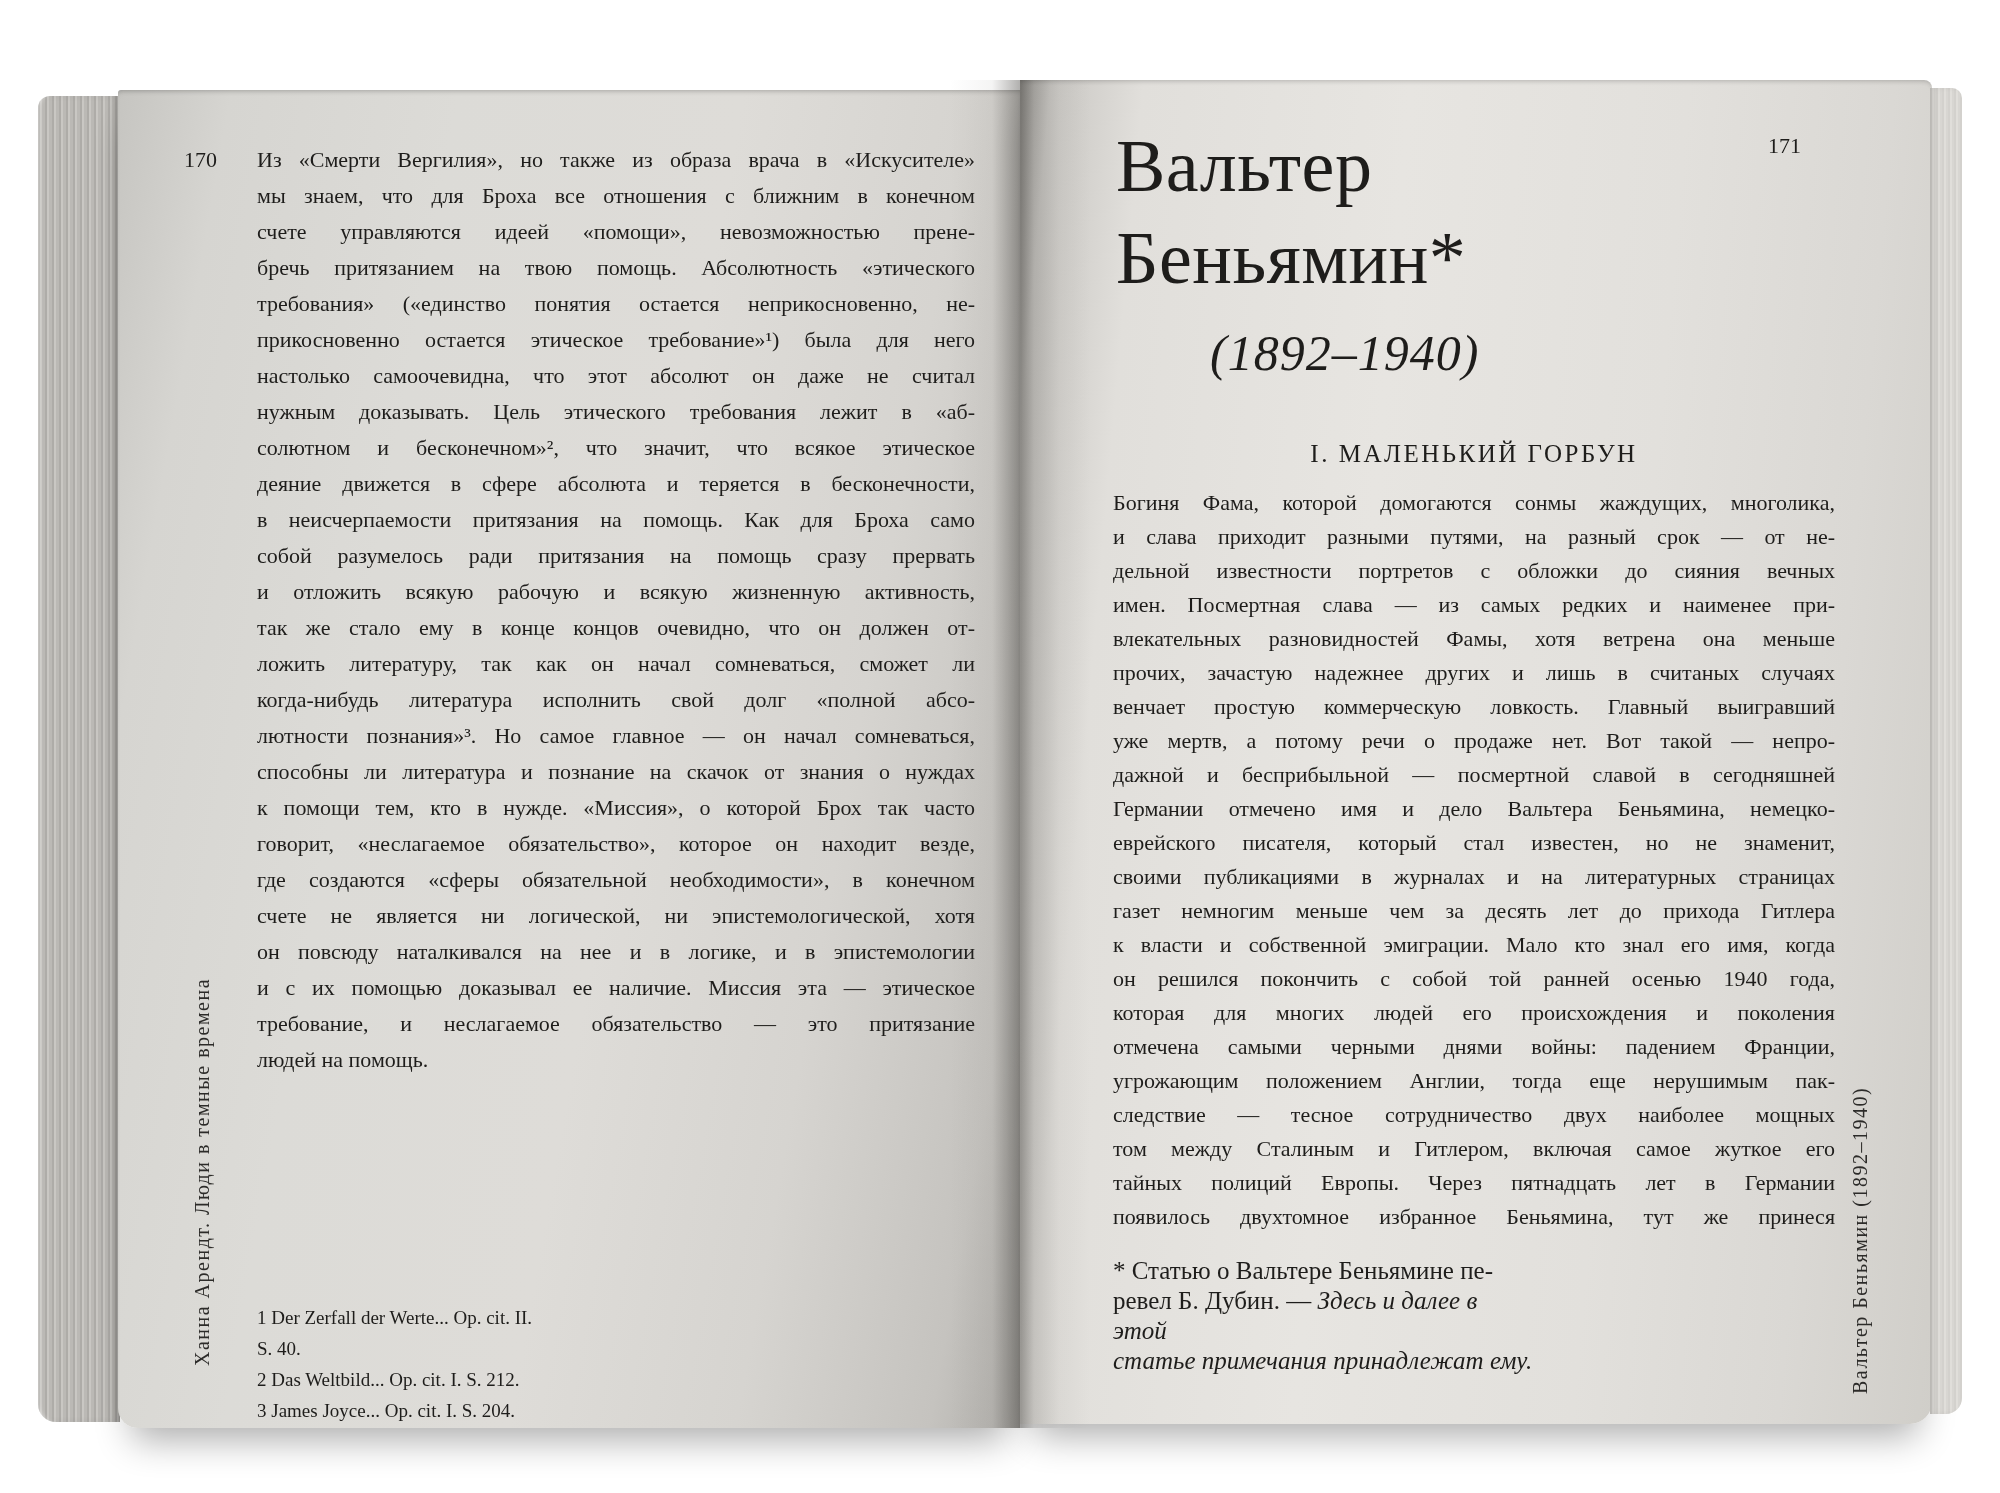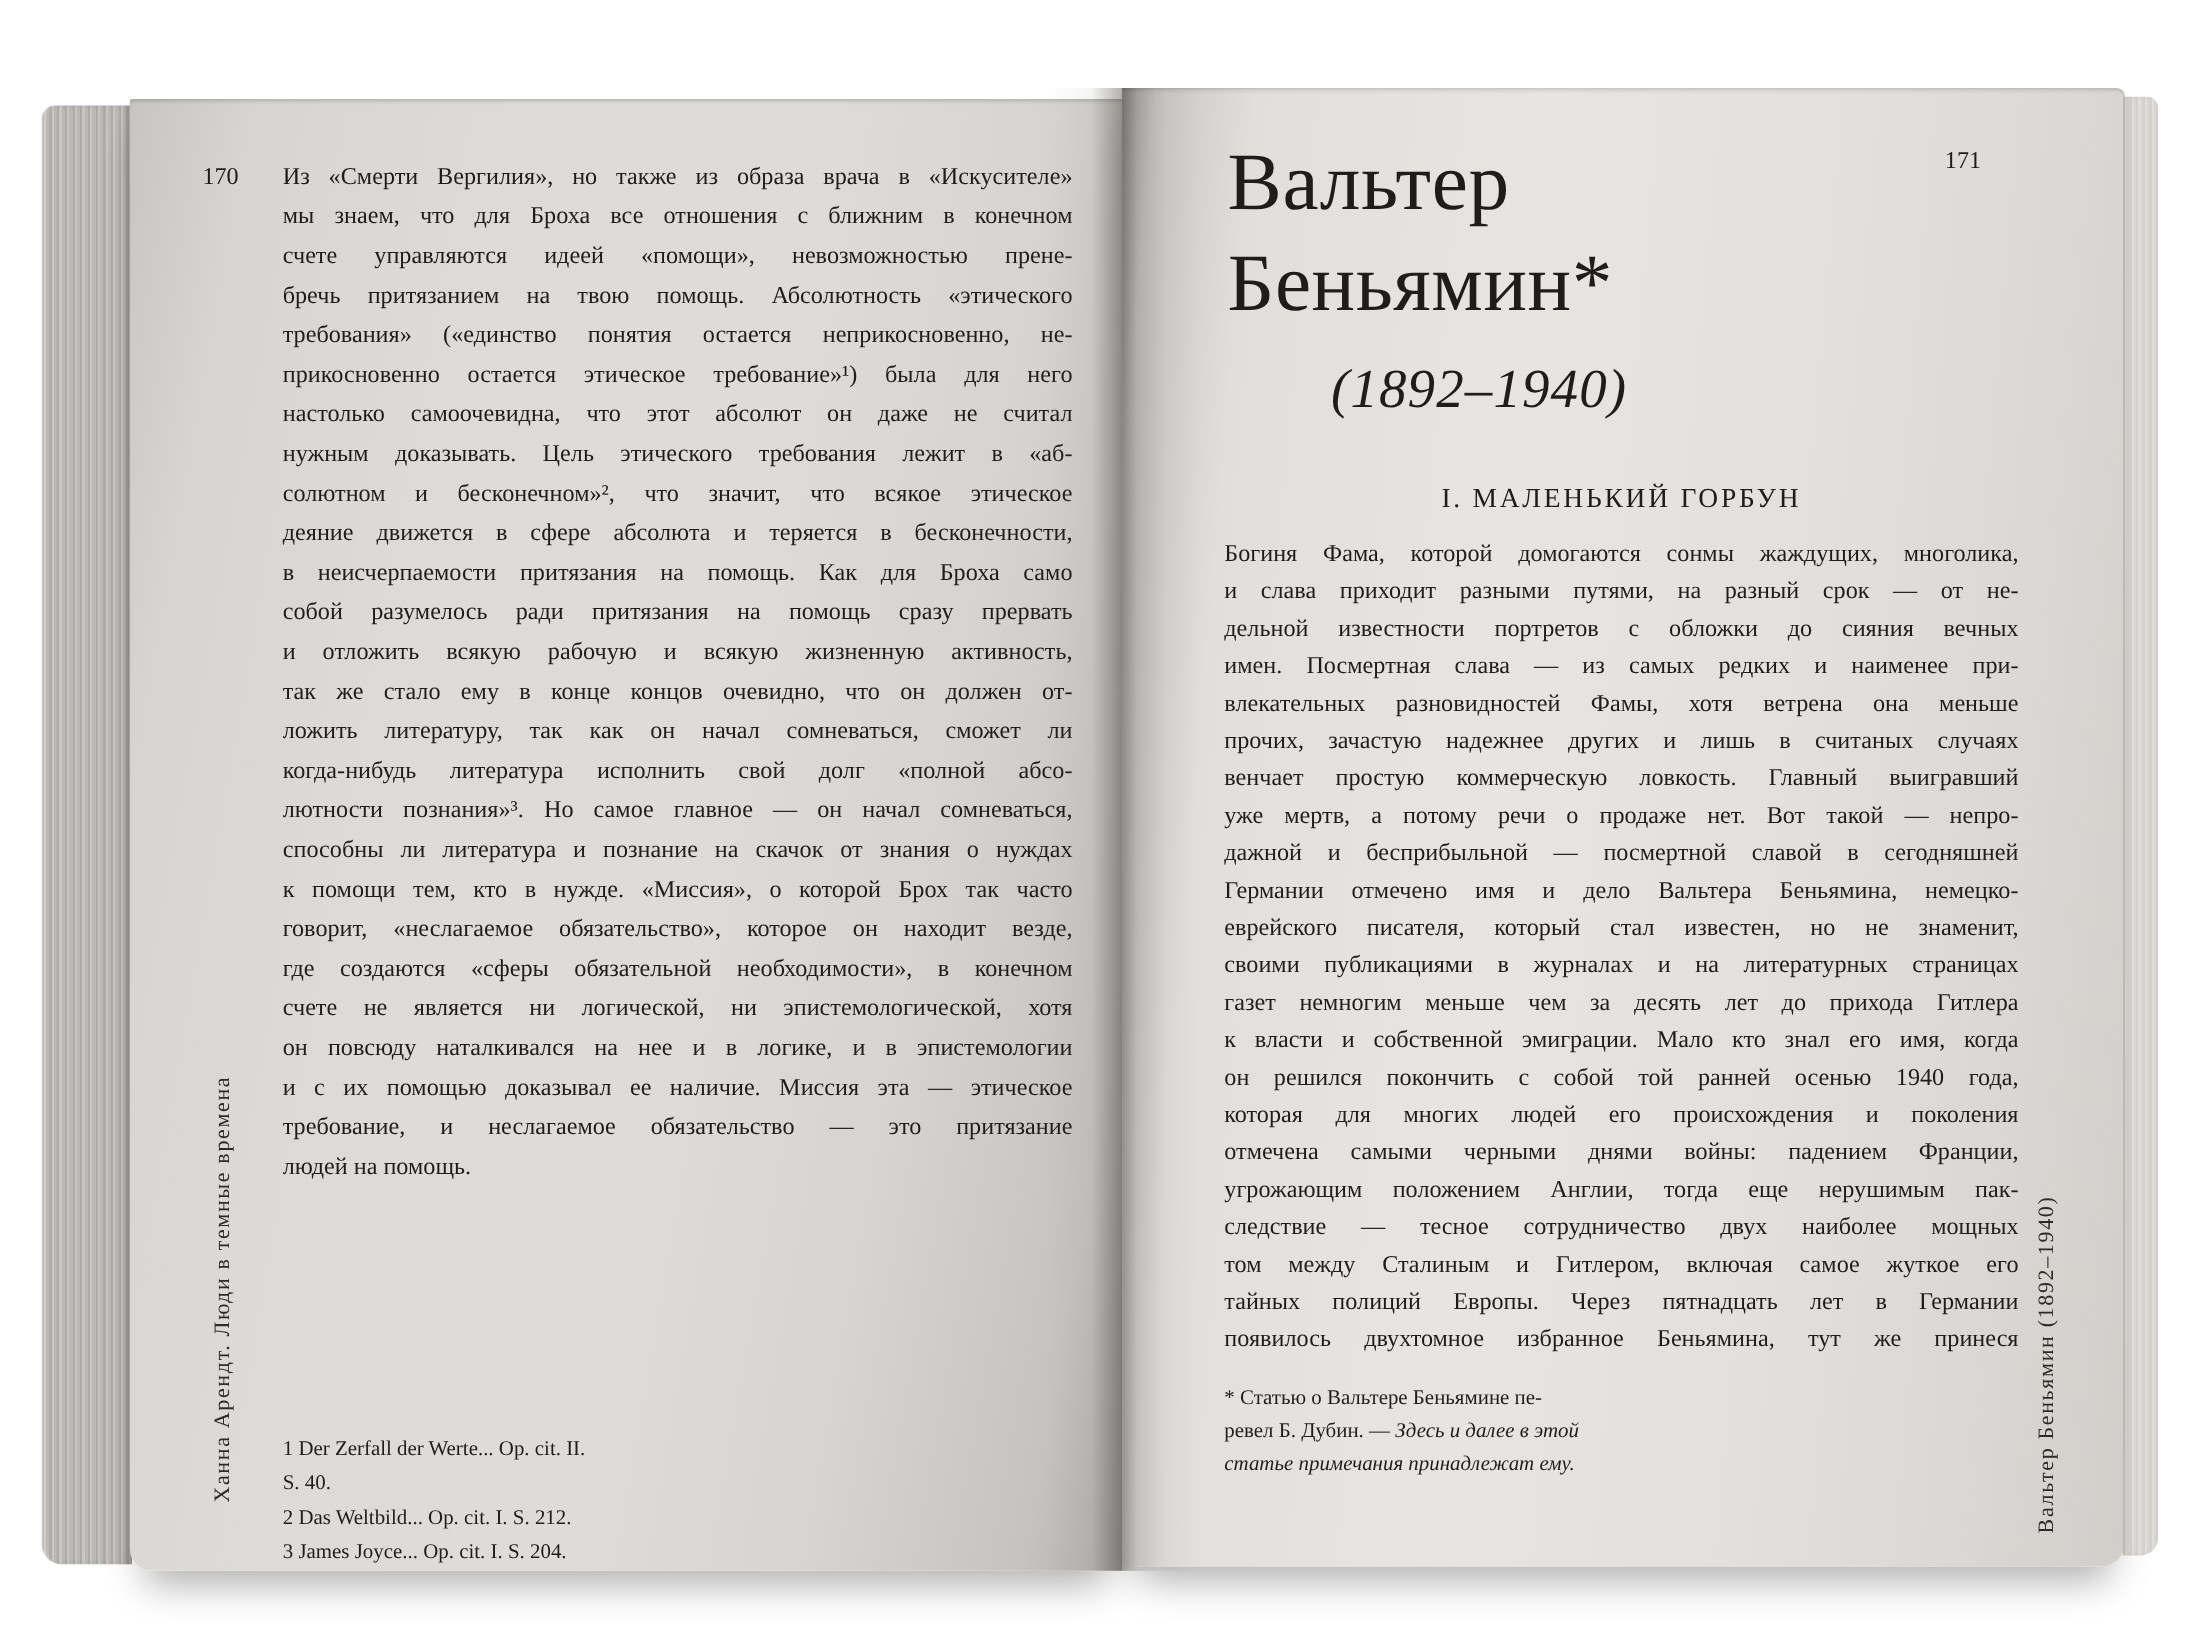--- a/index.html
+++ b/index.html
@@ -64,21 +64,21 @@
   .fncol .tline { text-align:left; text-align-last:left; }
 
   .title { position:absolute; left:96px; top:40px; margin:0; font-weight:normal;
            font-size:74px; line-height:92px; letter-spacing:0.5px; }
   .title-line { display:block; }
   .years { position:absolute; left:190px; top:244px; font-size:50px; font-style:italic; letter-spacing:1px; }
   .section-heading { position:absolute; left:93px; top:360px; width:722px;
                      text-align:center; font-size:25px; letter-spacing:2.5px; }
 
   .footnote-star { position:absolute; left:93px; top:1176px; width:420px;
-                   font-size:19px; line-height:30px; white-space:pre-line; }
+                   font-size:25px; line-height:30px; white-space:pre-line; }
   .fn-italic { font-style:italic; }
 
   .margin-caption { position:absolute; white-space:nowrap; font-size:20px;
                     letter-spacing:1.5px; color:#2c2b29;
                     transform-origin:0 100%; transform:rotate(-90deg); }
   .caption-left  { left:96px;  bottom:62px; }
   .caption-right { left:852px; bottom:30px; }
 </style>
 </head>
 <body>

